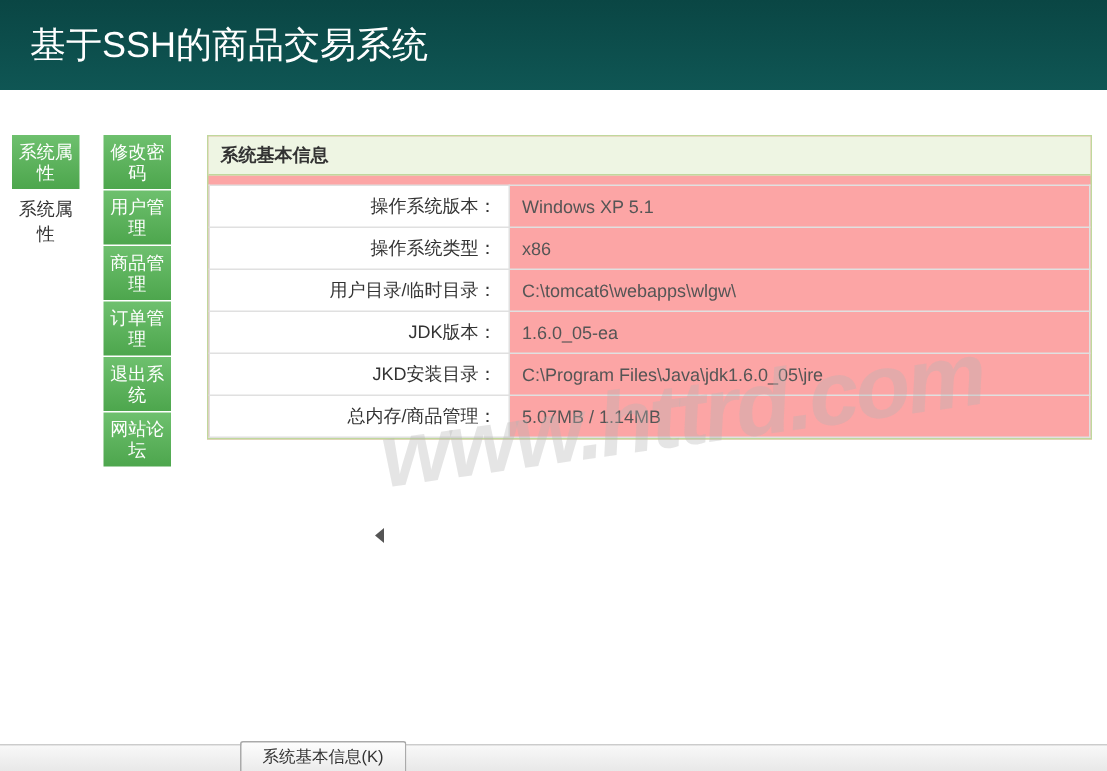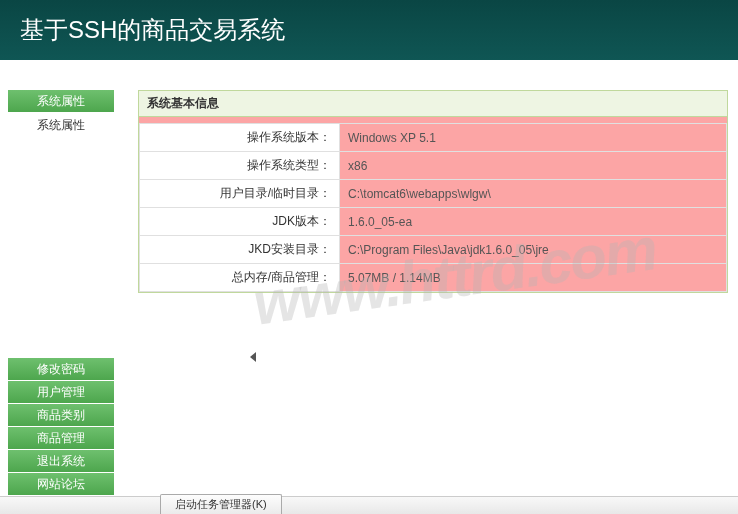--- a/index.html
+++ b/index.html
@@ -3,21 +3,21 @@
   <meta charset="utf-8">
   <style>
     * { margin: 0; padding: 0; box-sizing: border-box; }
     body { font-family: "SimSun", "宋体", Arial, sans-serif; font-size: 12px; background: #fff; width: 738px; height: 514px; overflow: hidden; position: relative; }
     
     .header { background: #0d4f4d; background: linear-gradient(to bottom, #0a4644, #0f5654); height: 62px; display: flex; align-items: center; padding-left: 20px; border-bottom: 2px solid #fff; }
     .header-title { color: #fff; font-size: 24px; font-weight: normal; font-family: "Microsoft YaHei", "SimHei", sans-serif; }
     
     .main-container { display: flex; height: calc(514px - 62px - 18px); }
     
-    .sidebar { width: 122px; display: flex; flex-direction: column; justify-content: space-between; padding-top: 28px; }
+    .sidebar { width: 122px; display: flex; flex-direction: row; justify-content: space-between; padding-top: 28px; }
     
     .sidebar-top { }
     .sidebar-bottom { }
     
     .nav-item { display: block; text-align: center; padding: 4px 0; font-size: 12px; cursor: pointer; color: #fff; background: #5cb85c; background: linear-gradient(to bottom, #6ec06e, #4da64d); margin: 0 8px 1px 8px; line-height: 14px; }
     .nav-item-sub { display: block; text-align: center; padding: 4px 0; font-size: 12px; cursor: pointer; color: #333; background: #fff; margin: 0 8px; }
     
     .content { flex: 1; padding: 28px 10px 0 16px; position: relative; }
     
     .panel { border: 1px solid #c0d89c; background: #fca5a5; }
@@ -45,22 +45,22 @@
 <div class="main-container">
 
   <div class="sidebar">
     <div class="sidebar-top">
       <div class="nav-item">系统属性</div>
       <div class="nav-item-sub">系统属性</div>
     </div>
     <div class="sidebar-bottom">
       <div class="nav-item">修改密码</div>
       <div class="nav-item">用户管理</div>
-      <div class="nav-item">商品类别</div>
       <div class="nav-item">商品管理</div>
+      <div class="nav-item">订单管理</div>
       <div class="nav-item">退出系统</div>
       <div class="nav-item">网站论坛</div>
     </div>
   </div>
 
   <div class="content">
     <div class="scroll-indicator"></div>
     <div class="panel">
       <div class="panel-header">系统基本信息</div>
       <table class="info-table">
@@ -91,14 +91,14 @@
         </tr>
       </tbody>
         </table>
     </div>
     <div class="watermark">www.httrd.com</div>
   </div>
 
 </div>
 
 <div class="taskbar">
-  <div class="taskbar-btn">启动任务管理器(K)</div>
+  <div class="taskbar-btn">系统基本信息(K)</div>
 </div>
 
 </body></html>

